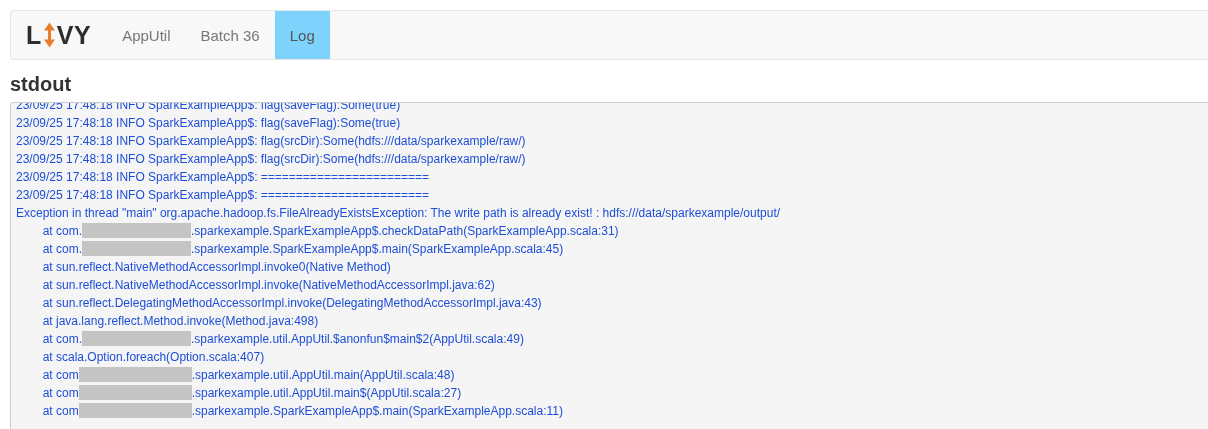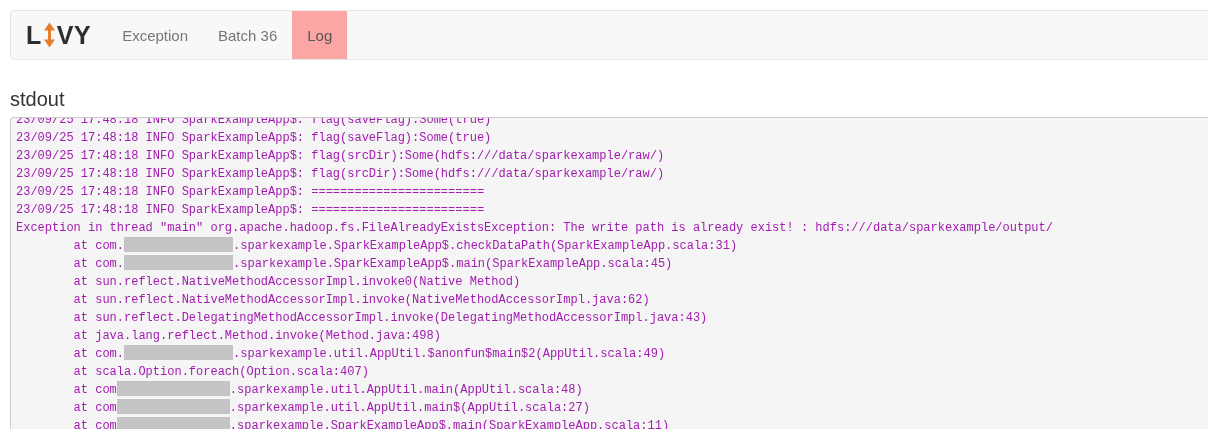--- a/index.html
+++ b/index.html
@@ -38,51 +38,51 @@
   .nav-item {
     display: flex;
     align-items: center;
     padding: 0 15px;
     font-size: 15px;
     color: #777777;
     text-decoration: none;
     cursor: pointer;
   }
   .nav-item.active {
-    background: #fca5a5;
+    background: #7dd3fc;
     color: #555555;
   }
 
   
   .section-title {
-    margin: 29px 0 7px 10px;
+    margin: 14px 0 7px 10px;
     font-size: 20px;
-    font-weight: 400;
+    font-weight: 700;
     line-height: 1.05;
     color: #333333;
   }
 
   
   .log-panel {
     margin-left: 10px;
     width: calc(100% - 10px);
     height: 400px;
     background: #f5f5f5;
     border: 1px solid #cccccc;
     border-radius: 4px 0 0 4px;
     border-right: none;
     padding: 0 5px;
     overflow: hidden;
   }
   .log-content {
     margin-top: -7px;
-    font-family: Liberation Mono, monospace;
+    font-family: Liberation Sans, sans-serif;
     font-size: 12px;
     line-height: 18px;
-    color: #a21caf;
+    color: #1d4ed8;
     white-space: pre;
   }
   .log-line { white-space: pre; }
   .redacted {
     display: inline-block;
     height: 15px;
     background: #c4c4c4;
     vertical-align: -3px;
   }
 </style>
@@ -91,21 +91,21 @@
 
 <nav class="navbar">
   <a class="brand">
     <span>L</span>
     <svg width="13" height="26" viewBox="0 0 13 26">
       <path d="M6.5 0.5 L12 8.5 H8 V17.5 H12 L6.5 25.5 L1 17.5 H5 V8.5 H1 Z" fill="#e87d2e"></path>
     </svg>
     <span>VY</span>
   </a>
   <div class="nav-tabs">
-    <a class="nav-item">Exception</a>
+    <a class="nav-item">AppUtil</a>
     <a class="nav-item">Batch 36</a>
     <a class="nav-item active">Log</a>
   </div>
 </nav>
 
 <h2 class="section-title">stdout</h2>
 
 <pre class="log-panel"><div class="log-content"><div class="log-line">23/09/25 17:48:18 INFO SparkExampleApp$: flag(saveFlag):Some(true)</div><div class="log-line">23/09/25 17:48:18 INFO SparkExampleApp$: flag(saveFlag):Some(true)</div><div class="log-line">23/09/25 17:48:18 INFO SparkExampleApp$: flag(srcDir):Some(hdfs:///data/sparkexample/raw/)</div><div class="log-line">23/09/25 17:48:18 INFO SparkExampleApp$: flag(srcDir):Some(hdfs:///data/sparkexample/raw/)</div><div class="log-line">23/09/25 17:48:18 INFO SparkExampleApp$: ========================</div><div class="log-line">23/09/25 17:48:18 INFO SparkExampleApp$: ========================</div><div class="log-line">Exception in thread "main" org.apache.hadoop.fs.FileAlreadyExistsException: The write path is already exist! : hdfs:///data/sparkexample/output/</div><div class="log-line">        at com.<span class="redacted" style="width: 109px;"></span>.sparkexample.SparkExampleApp$.checkDataPath(SparkExampleApp.scala:31)</div><div class="log-line">        at com.<span class="redacted" style="width: 109px;"></span>.sparkexample.SparkExampleApp$.main(SparkExampleApp.scala:45)</div><div class="log-line">        at sun.reflect.NativeMethodAccessorImpl.invoke0(Native Method)</div><div class="log-line">        at sun.reflect.NativeMethodAccessorImpl.invoke(NativeMethodAccessorImpl.java:62)</div><div class="log-line">        at sun.reflect.DelegatingMethodAccessorImpl.invoke(DelegatingMethodAccessorImpl.java:43)</div><div class="log-line">        at java.lang.reflect.Method.invoke(Method.java:498)</div><div class="log-line">        at com.<span class="redacted" style="width: 109px;"></span>.sparkexample.util.AppUtil.$anonfun$main$2(AppUtil.scala:49)</div><div class="log-line">        at scala.Option.foreach(Option.scala:407)</div><div class="log-line">        at com<span class="redacted" style="width: 113px;"></span>.sparkexample.util.AppUtil.main(AppUtil.scala:48)</div><div class="log-line">        at com<span class="redacted" style="width: 113px;"></span>.sparkexample.util.AppUtil.main$(AppUtil.scala:27)</div><div class="log-line">        at com<span class="redacted" style="width: 113px;"></span>.sparkexample.SparkExampleApp$.main(SparkExampleApp.scala:11)</div></div></pre>
 
 </body></html>

